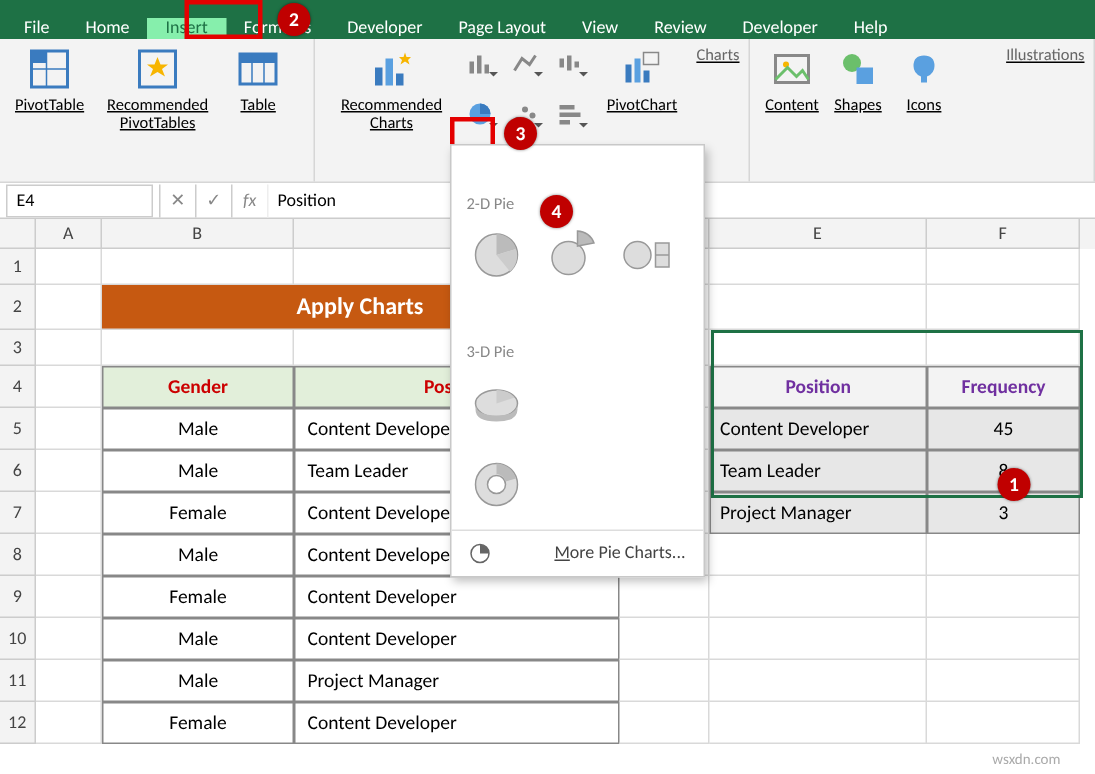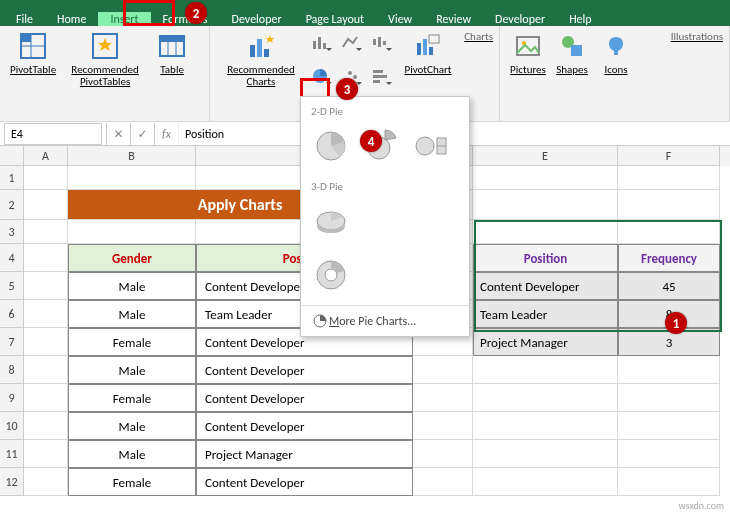--- a/index.html
+++ b/index.html
@@ -190,31 +190,31 @@
     position:absolute;
     left:300px; top:96px;
     width:170px;
     background:#fff;
     border:1px solid #c8c8c8;
     box-shadow:2px 3px 6px rgba(0,0,0,0.25);
     z-index:40;
     padding:4px 0 0 0;
     font-size:12px;
   }
-  .dd-section-title { color:#888; padding:4px 10px; font-size:11px;}
+  .dd-section-title { color:#888; padding:4px 10px; font-size:11px;margin-top:24px;}
   .dd-row { display:flex; padding:2px 8px 8px 8px; gap:6px;}
   .dd-item {
     width:44px;height:44px;border:1px solid transparent;
     display:flex;align-items:center;justify-content:center;cursor:pointer;
   }
   .dd-more {
-    border-top:1px solid #ddd;padding:8px 12px;display:flex;align-items:center;gap:2px;color:#444;cursor:pointer;
-  }
-
-  .watermark { position:absolute; right:6px; bottom:4px; font-size:10px; color:#aaa;}
+    border-top:1px solid #ddd;padding:8px 12px;display:flex;align-items:center;gap:2px;color:#444;cursor:pointer;justify-content:space-between;
+  }
+
+  .watermark { position:absolute; right:23px; bottom:4px; font-size:10px; color:#aaa;}
 
   svg { display:block; }
 </style>
 </head>
 <body>
 
 <div class="tabs">
   <div class="tab">File</div>
   <div class="tab">Home</div>
   <div class="tab active">Insert</div>
@@ -339,21 +339,21 @@
   <div class="group" style="flex:1">
     <div class="group-items">
       <div class="gbtn">
         <div class="ico">
             <svg width="26" height="26">
               <rect x="2" y="4" width="22" height="18" fill="none" stroke="#888" stroke-width="2"></rect>
               <circle cx="9" cy="10" r="2" fill="#f7b500"></circle>
               <polyline points="2,20 10,12 16,18 20,14 24,20" fill="none" stroke="#6bbf6b" stroke-width="2"></polyline>
             </svg>
           </div>
-        <div class="lbl">Pictures</div>
+        <div class="lbl">Content</div>
       </div>
       <div class="gbtn">
         <div class="ico">
             <svg width="26" height="26">
               <circle cx="9" cy="9" r="6" fill="#6bbf6b"></circle>
               <rect x="12" y="12" width="11" height="11" fill="#5aa0e0"></rect>
             </svg>
           </div>
         <div class="lbl">Shapes</div>
       </div>

